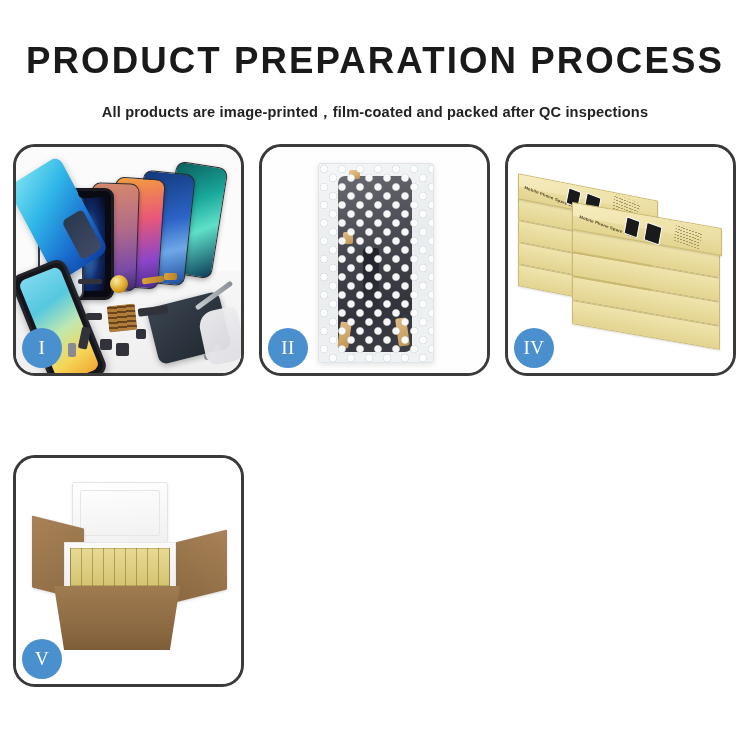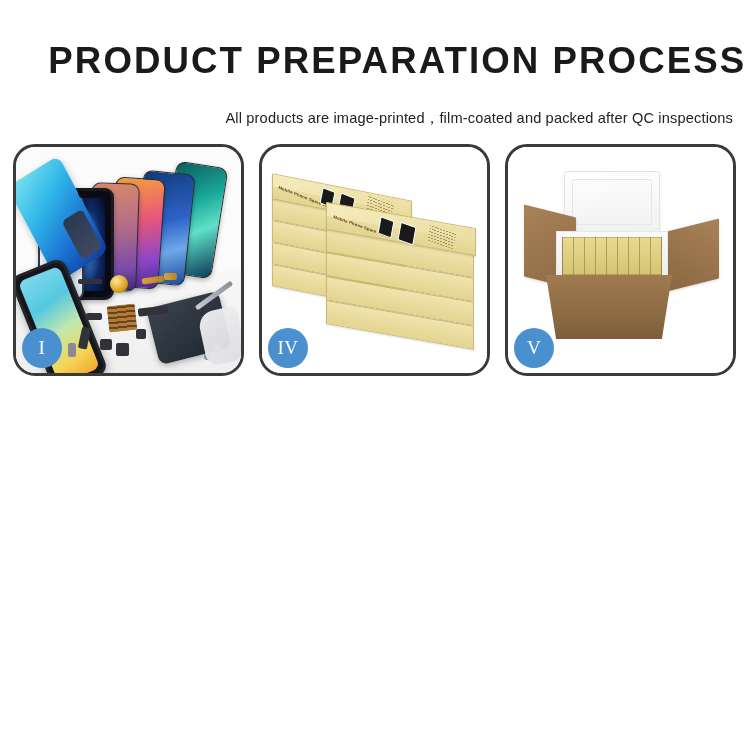--- a/index.html
+++ b/index.html
@@ -11,37 +11,37 @@
     overflow: hidden;
   }
 
   .page {
     position: relative;
     width: 750px; height: 750px;
     background: #ffffff;
   }
 
   
-  .header { position: absolute; top: 0; left: 0; width: 750px; text-align: right; }
+  .header { position: absolute; top: 0; left: 0; width: 750px; text-align: center; }
   .title {
     margin: 0;
     padding-top: 42px;
     font-size: 37px;
     font-weight: 700;
     letter-spacing: 2.1px;
     color: #1a1a1a;
     line-height: 1.05;
     white-space: nowrap;
     transform: scaleX(0.99);
   }
   .subtitle {
-    margin: 17px;
+    margin: 11px;
     padding-top: 11px;
     font-size: 14.6px;
-    font-weight: 400;
+    font-weight: 700;
     letter-spacing: 0.15px;
     color: #222222;
     white-space: nowrap;
   }
 
   
   .grid {
     position: absolute;
     top: 144px; left: 13px;
     width: 724px; height: 545px;
@@ -384,20 +384,34 @@
         <div class="prt" style="left:122px; top:160px; width:30px; height:8px; transform:rotate(-7deg);"></div>
         <div class="prt" style="left:120px; top:182px; width:10px; height:10px;"></div>
         <div class="prt light" style="left:188px; top:206px; width:7px; height:7px; border-radius:50%;"></div>
         <div class="prt light" style="left:198px; top:198px; width:6px; height:6px; border-radius:50%;"></div>
         <div class="hand"></div>
         <div class="tool"></div>
       </div>
       <div class="badge">I</div>
     </div>
 
+    <div class="panel">
+      <div class="panel-inner p2">
+        <div class="bubble-bag">
+          <div class="dark-screen"></div>
+          <div class="flexcable"></div>
+          <div class="tape" style="left:30px; top:6px;  width:11px; height:9px;"></div>
+          <div class="tape" style="left:24px; top:68px; width:10px; height:12px;"></div>
+          <div class="tape" style="left:20px; top:158px; width:11px; height:26px; transform:rotate(8deg);"></div>
+          <div class="tape" style="left:78px; top:154px; width:11px; height:28px; transform:rotate(-8deg);"></div>
+          <div class="bubbles"></div>
+        </div>
+      </div>
+      <div class="badge">II</div>
+    </div>
 
 
     <div class="panel">
       <div class="panel-inner p4">
         <div class="stackwrap">
 
           <div class="sbox" style="left:4px;  top:44px;  width:132px; height:22px; transform:skewY(11deg);"></div>
           <div class="sbox" style="left:4px;  top:66px;  width:132px; height:22px; transform:skewY(11deg);"></div>
           <div class="sbox" style="left:4px;  top:88px;  width:132px; height:22px; transform:skewY(11deg);"></div>
           <div class="sbox" style="left:4px;  top:110px; width:132px; height:22px; transform:skewY(11deg);"></div>

